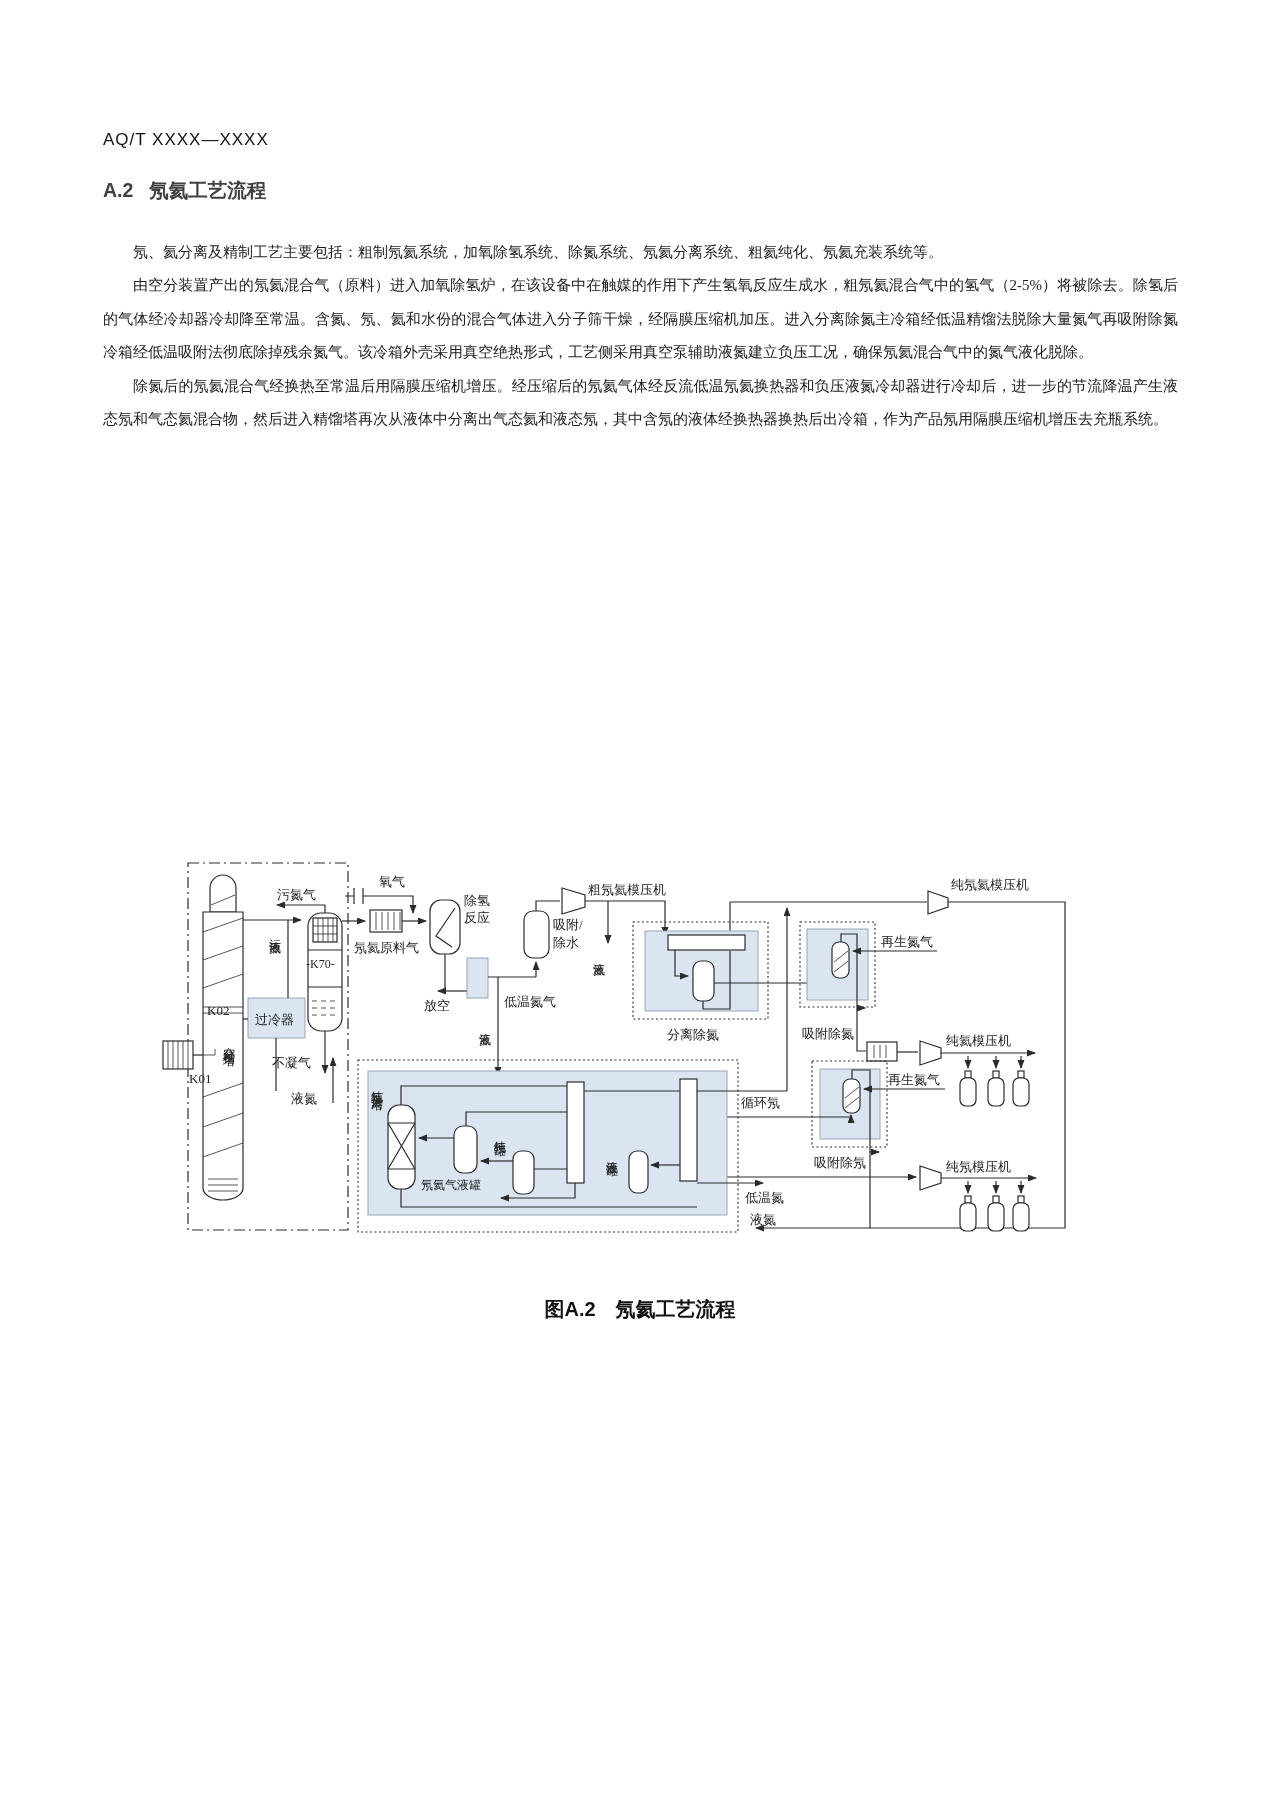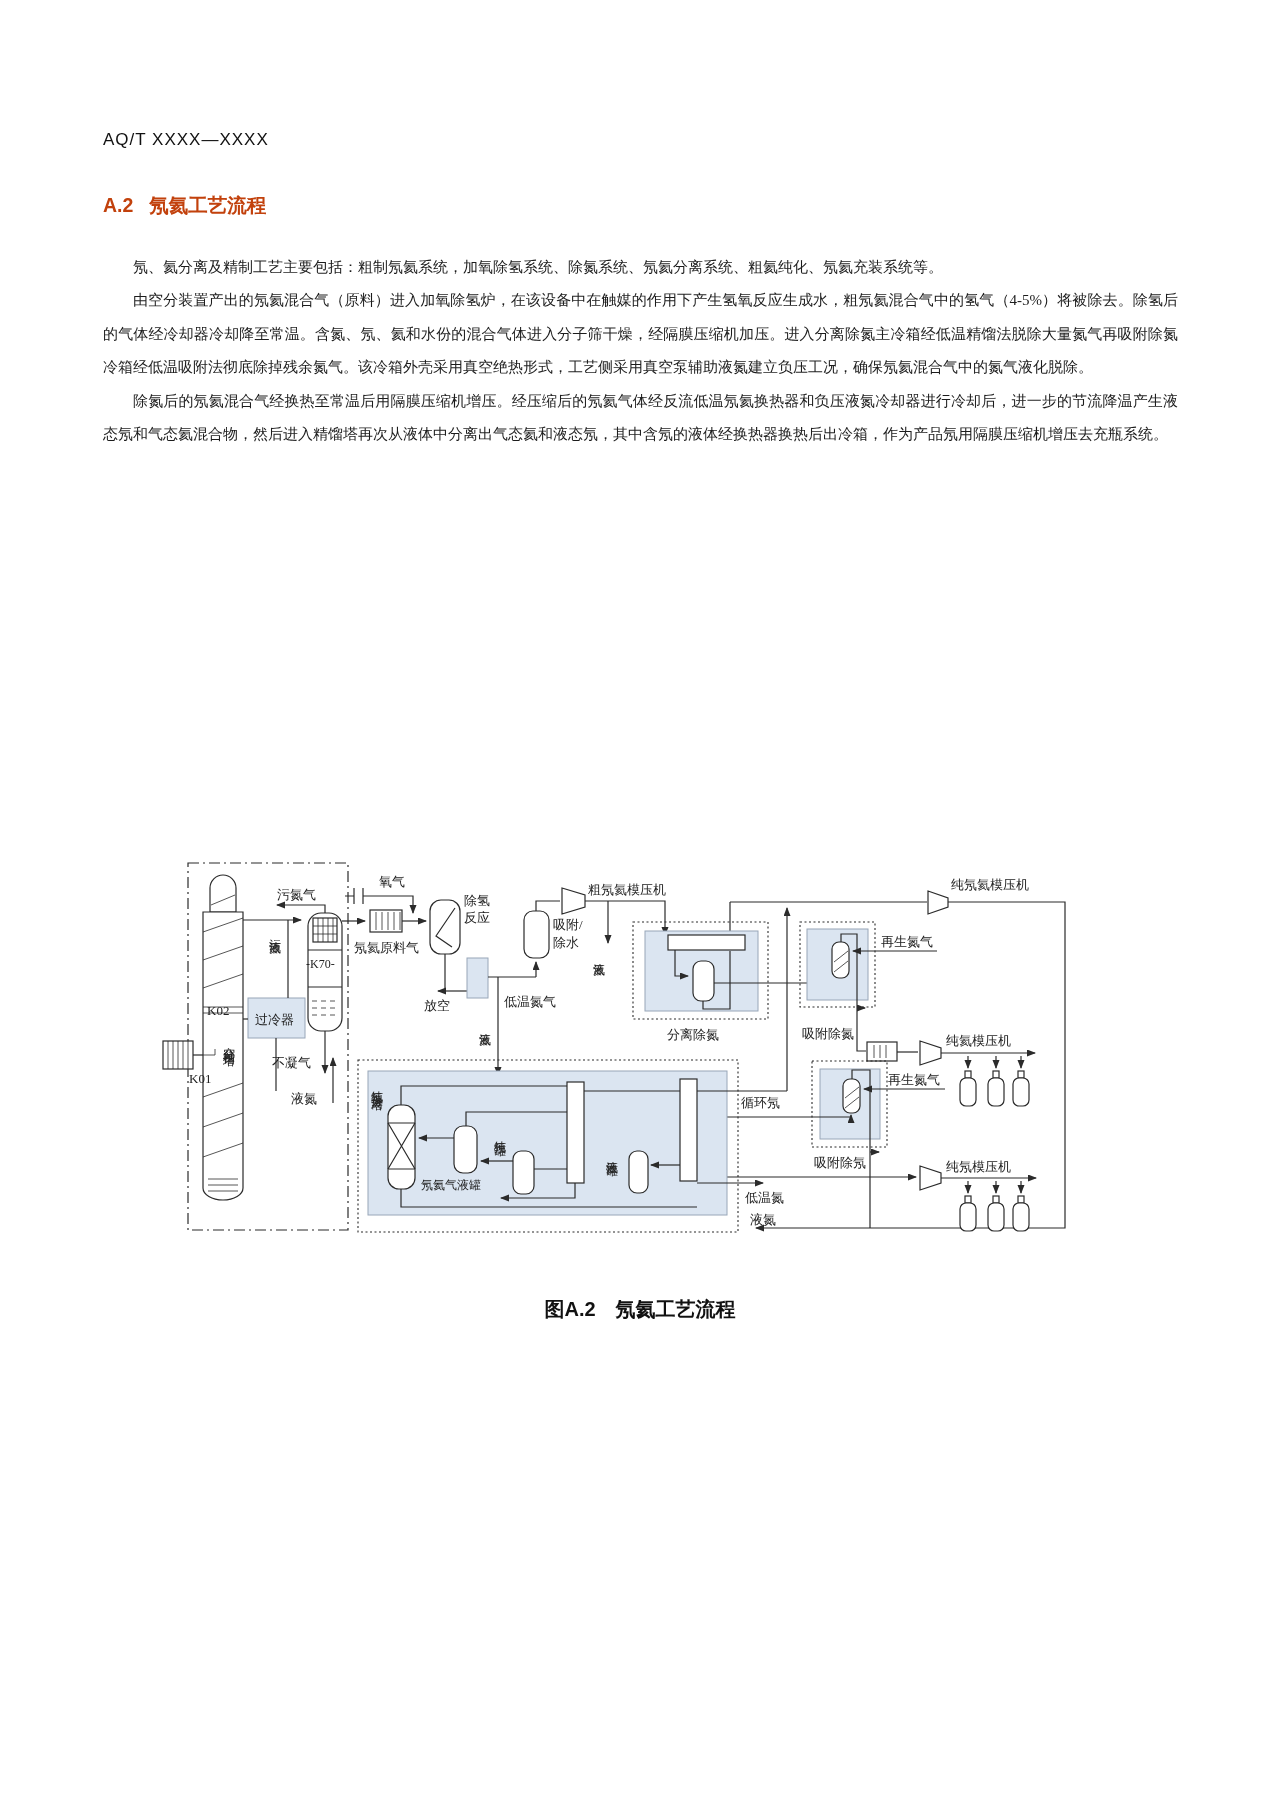--- a/index.html
+++ b/index.html
@@ -1,20 +1,20 @@
 <!DOCTYPE html>
 <html><head>
 <meta charset="utf-8">
 <style>
   html,body{margin:0;padding:0;background:#ffffff;}
   .page{position:relative;width:1280px;height:1438px;background:#ffffff;overflow:hidden;
         font-family:"Liberation Serif","DejaVu Serif",serif;color:#1c1c1c;}
   .content{position:absolute;left:103px;top:130px;width:1075px;}
   .doc-code{font-family:"Liberation Sans","DejaVu Sans",sans-serif;font-size:17px;letter-spacing:1px;color:#111;}
-  .heading{margin-top:42px;font-family:"Liberation Sans","DejaVu Sans",sans-serif;font-weight:bold;font-size:19.5px;color:#c2410c;}
+  .heading{margin-top:27px;font-family:"Liberation Sans","DejaVu Sans",sans-serif;font-weight:bold;font-size:19.5px;color:#404040;}
   .heading .num{margin-right:16px;}
   .bodytext{margin-top:32px;}
   .bodytext p{margin:0;font-size:15px;line-height:33.4px;text-align:justify;text-indent:2em;}
   .figwrap{position:absolute;left:155px;top:755px;width:920px;height:500px;}
   .caption{position:absolute;left:0;top:1296px;width:100%;text-align:center;
            font-family:"Liberation Sans","DejaVu Sans",sans-serif;font-weight:bold;font-size:20px;color:#111;}
   .caption .num{margin-right:20px;}
   .pageno{position:absolute;left:124px;top:1733px;font-size:16.5px;color:#222;}
   .watermark{position:absolute;left:1036px;top:1738px;display:flex;align-items:flex-start;}
   .watermark .wm-text{font-family:"Liberation Sans","DejaVu Sans",sans-serif;font-weight:bold;font-size:37px;
@@ -38,21 +38,21 @@
 
 <div class="page">
 
   <div class="content">
     <div class="doc-code">AQ/T XXXX—XXXX</div>
     <div class="heading">
       <span class="num">A.2</span><span>氖氦工艺流程</span>
     </div>
     <div class="bodytext">
       <p>氖、氦分离及精制工艺主要包括：粗制氖氦系统，加氧除氢系统、除氮系统、氖氦分离系统、粗氦纯化、氖氦充装系统等。</p>
-      <p>由空分装置产出的氖氦混合气（原料）进入加氧除氢炉，在该设备中在触媒的作用下产生氢氧反应生成水，粗氖氦混合气中的氢气（4-5%）将被除去。除氢后的气体经冷却器冷却降至常温。含氮、氖、氦和水份的混合气体进入分子筛干燥，经隔膜压缩机加压。进入分离除氮主冷箱经低温精馏法脱除大量氮气再吸附除氮冷箱经低温吸附法彻底除掉残余氮气。该冷箱外壳采用真空绝热形式，工艺侧采用真空泵辅助液氮建立负压工况，确保氖氦混合气中的氮气液化脱除。</p>
+      <p>由空分装置产出的氖氦混合气（原料）进入加氧除氢炉，在该设备中在触媒的作用下产生氢氧反应生成水，粗氖氦混合气中的氢气（2-5%）将被除去。除氢后的气体经冷却器冷却降至常温。含氮、氖、氦和水份的混合气体进入分子筛干燥，经隔膜压缩机加压。进入分离除氮主冷箱经低温精馏法脱除大量氮气再吸附除氮冷箱经低温吸附法彻底除掉残余氮气。该冷箱外壳采用真空绝热形式，工艺侧采用真空泵辅助液氮建立负压工况，确保氖氦混合气中的氮气液化脱除。</p>
       <p>除氮后的氖氦混合气经换热至常温后用隔膜压缩机增压。经压缩后的氖氦气体经反流低温氖氦换热器和负压液氮冷却器进行冷却后，进一步的节流降温产生液态氖和气态氦混合物，然后进入精馏塔再次从液体中分离出气态氦和液态氖，其中含氖的液体经换热器换热后出冷箱，作为产品氖用隔膜压缩机增压去充瓶系统。</p>
     </div>
   </div>
 
   <div class="figwrap">
   <svg width="920" height="500" viewBox="0 0 920 500" xmlns="http://www.w3.org/2000/svg">
     <defs>
       <marker id="ar" markerWidth="9" markerHeight="8" refX="8" refY="3.5" orient="auto" markerUnits="userSpaceOnUse">
         <path d="M0,0 L9,3.5 L0,7 Z" fill="#2b2b2b"></path>
       </marker>

